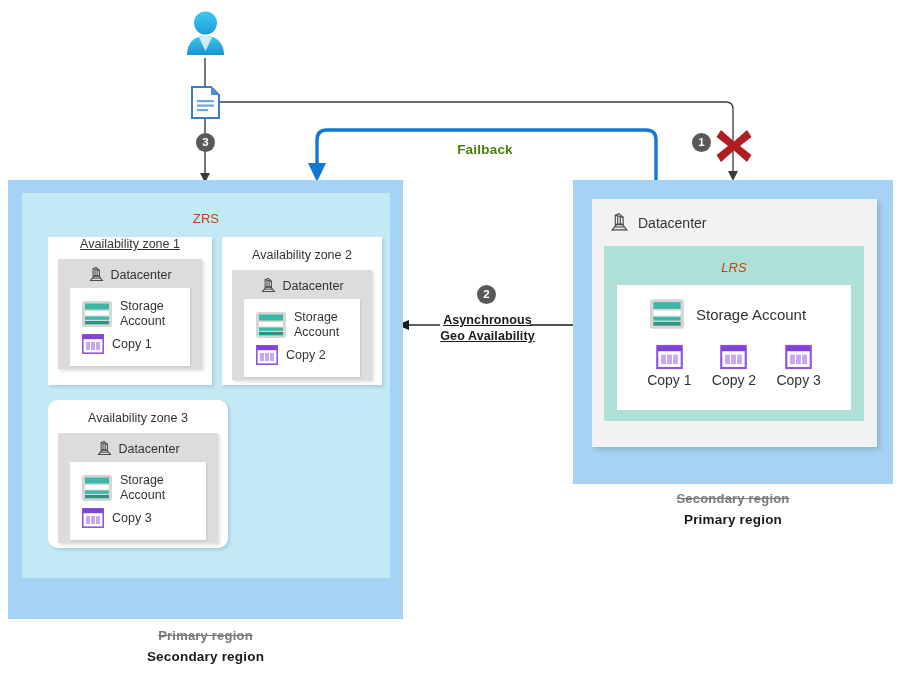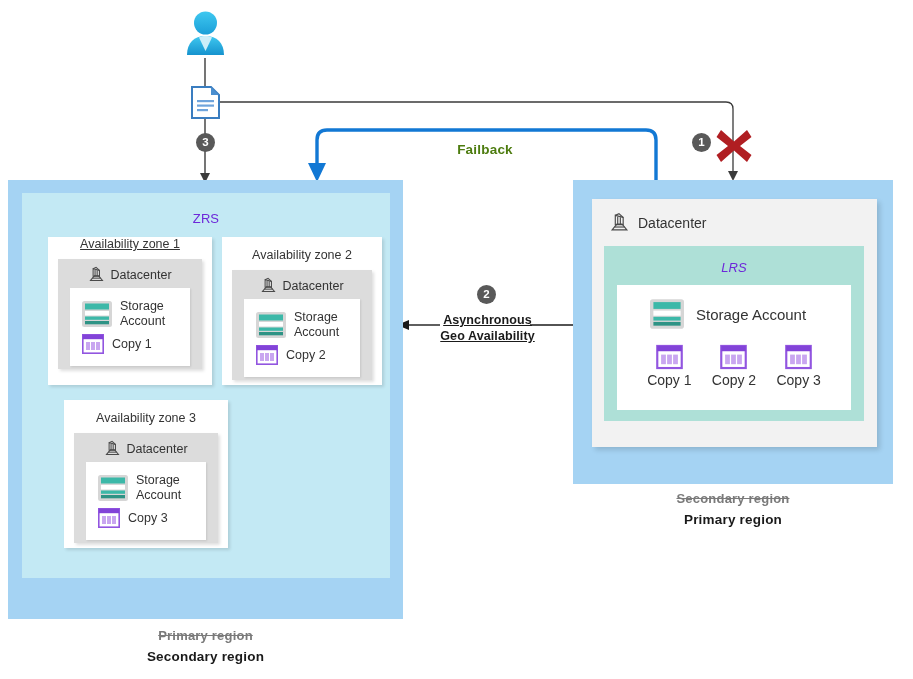--- a/index.html
+++ b/index.html
@@ -25,21 +25,21 @@
   .region-outer {
     background: #A5D3F3;
     box-sizing: border-box;
   }
   .zrs-box {
     background: #C3E9F4;
     box-sizing: border-box;
   }
   .zrs-title, .lrs-title {
     text-align: center;
-    color: #6d28d9;
+    color: #c2410c;
     font-size: 13px;
     letter-spacing: 0.1px;
   }
   .lrs-box {
     background: #AEE0D7;
     box-sizing: border-box;
   }
 
   
   .az-card {
@@ -326,21 +326,21 @@
                 <rect x="4" y="8" width="4" height="8" fill="#C9A6F0"></rect>
                 <rect x="9" y="8" width="4" height="8" fill="#C9A6F0"></rect>
                 <rect x="14" y="8" width="4" height="8" fill="#C9A6F0"></rect>
               </svg>
               <span class="copy-label">Copy 2</span>
             </div>
           </div>
         </div>
       </div>
 
-      <div class="abs az-card" style="left:42px; top:207px; width:164px; height:148px;">
+      <div class="abs az-card" style="left:26px; top:207px; width:180px; height:148px;border-radius:10px;">
         <div class="az-title" style="margin-top:11px;">Availability zone 3</div>
         <div class="dc-card" style="margin:8px 10px 0 10px; height:110px;">
           <div class="dc-head" style="padding-top:7px;">
             <svg width="17" height="17" viewBox="0 0 20 20">
               <g fill="none" stroke="#4A4A4A" stroke-width="1.2">
                 <path d="M6 3.2 L6 12 L13.5 12 L13.5 5.2 Z"></path>
                 <path d="M6 3.2 L9.5 1.6 L13.5 5.2"></path>
                 <path d="M8.3 4.6 L8.3 12 M10.8 5.1 L10.8 12"></path>
                 <path d="M3 17 L7.5 11.6 L12.5 11.6 L17 17 Z"></path>
                 <path d="M5.3 14.3 L14.7 14.3"></path>

